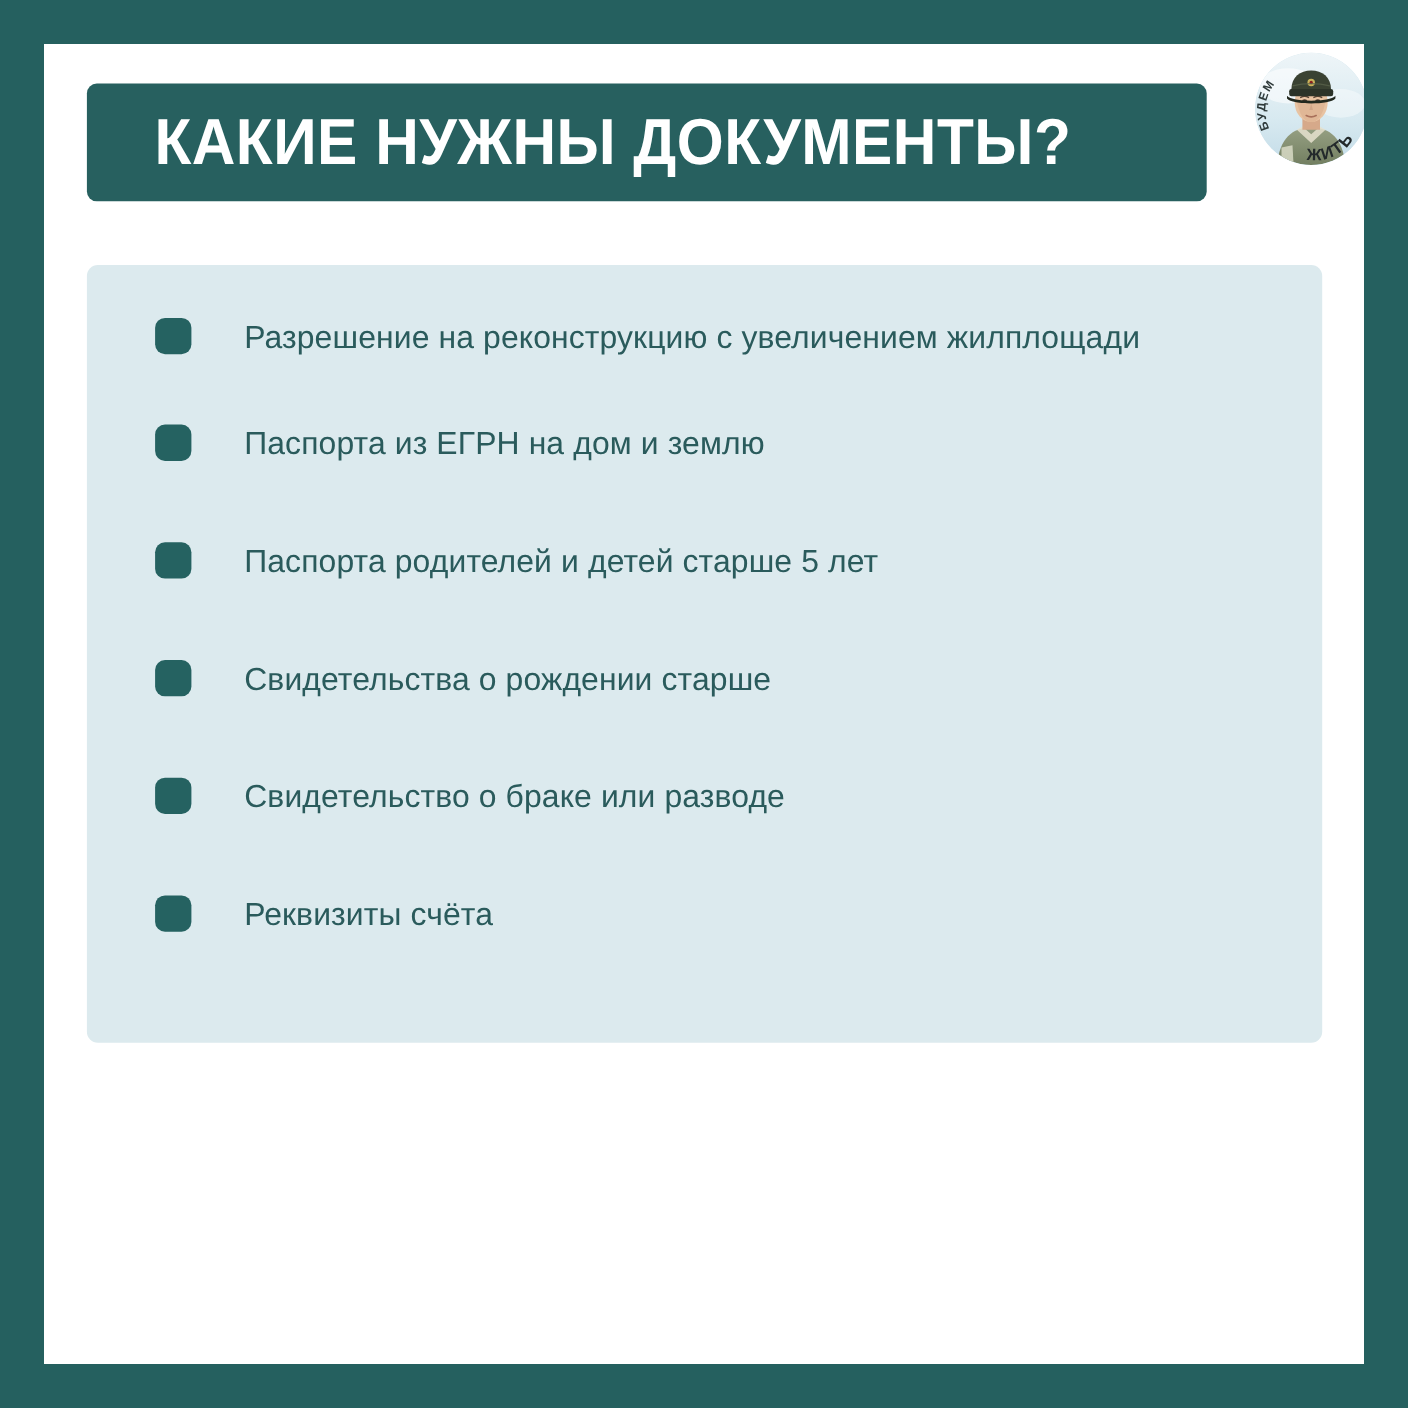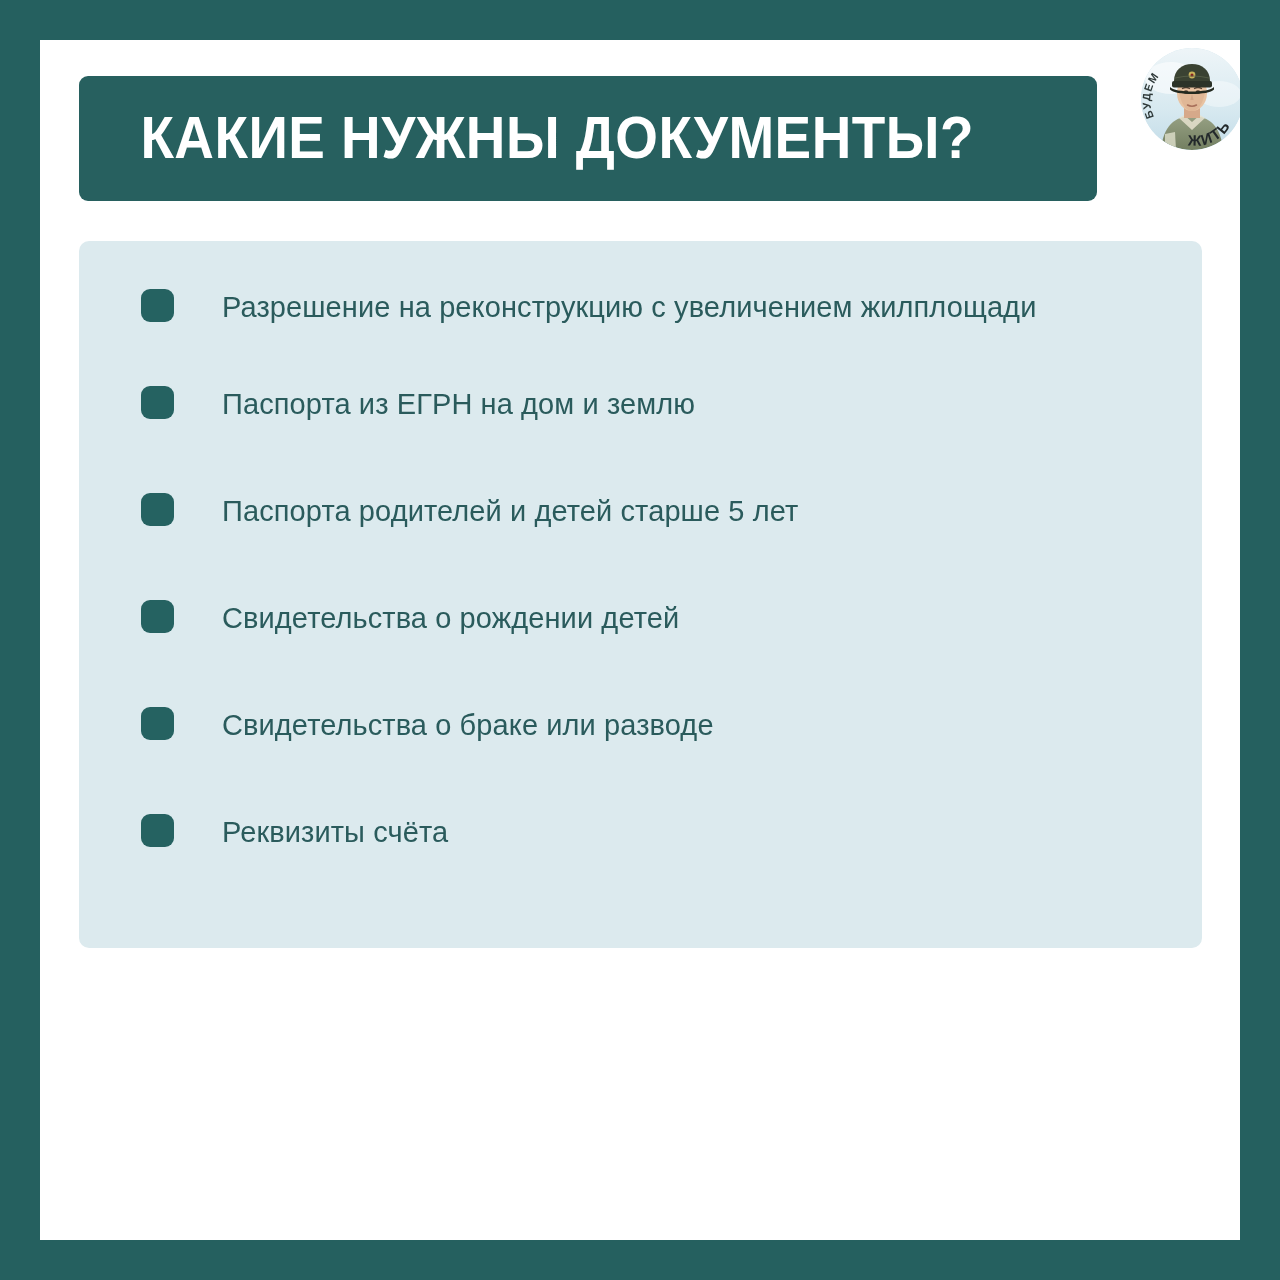--- a/index.html
+++ b/index.html
@@ -33,21 +33,21 @@
     background: #ffffff;
     overflow: hidden;
   }
 
   
   .title-banner {
     position: absolute;
     left: 39px;
     top: 36px;
     width: 1018px;
-    height: 125px;
+    height: 107px;
     background: #27605f;
     border-radius: 9px;
     display: flex;
     align-items: center;
   }
   .title-text {
     margin: 0;
     padding: 0 0 0 66px;
     color: #ffffff;
     font-family: "Liberation Sans Narrow", "Liberation Sans", "DejaVu Sans", sans-serif;
@@ -203,25 +203,25 @@
         <li class="doc-item">
           <span class="bullet"></span>
           <span class="doc-label">Паспорта из ЕГРН на дом и землю</span>
         </li>
         <li class="doc-item">
           <span class="bullet"></span>
           <span class="doc-label">Паспорта родителей и детей старше 5 лет</span>
         </li>
         <li class="doc-item">
           <span class="bullet"></span>
-          <span class="doc-label">Свидетельства о рождении детей</span>
-        </li>
-        <li class="doc-item">
-          <span class="bullet"></span>
-          <span class="doc-label">Свидетельства о браке или разводе</span>
+          <span class="doc-label">Свидетельства о рождении старше</span>
+        </li>
+        <li class="doc-item">
+          <span class="bullet"></span>
+          <span class="doc-label">Свидетельство о браке или разводе</span>
         </li>
         <li class="doc-item">
           <span class="bullet"></span>
           <span class="doc-label">Реквизиты счёта</span>
         </li>
       </ul>
     </div>
 
   </div>
 </div>

